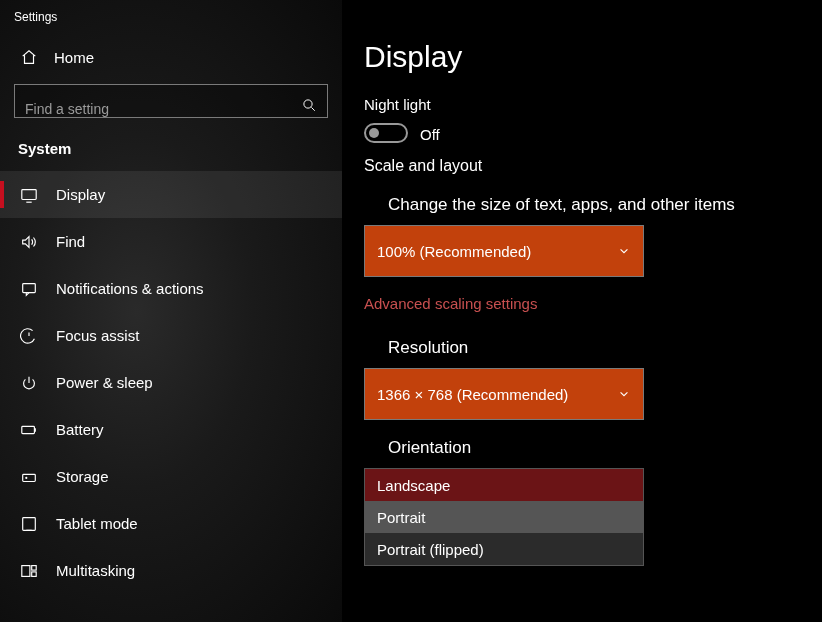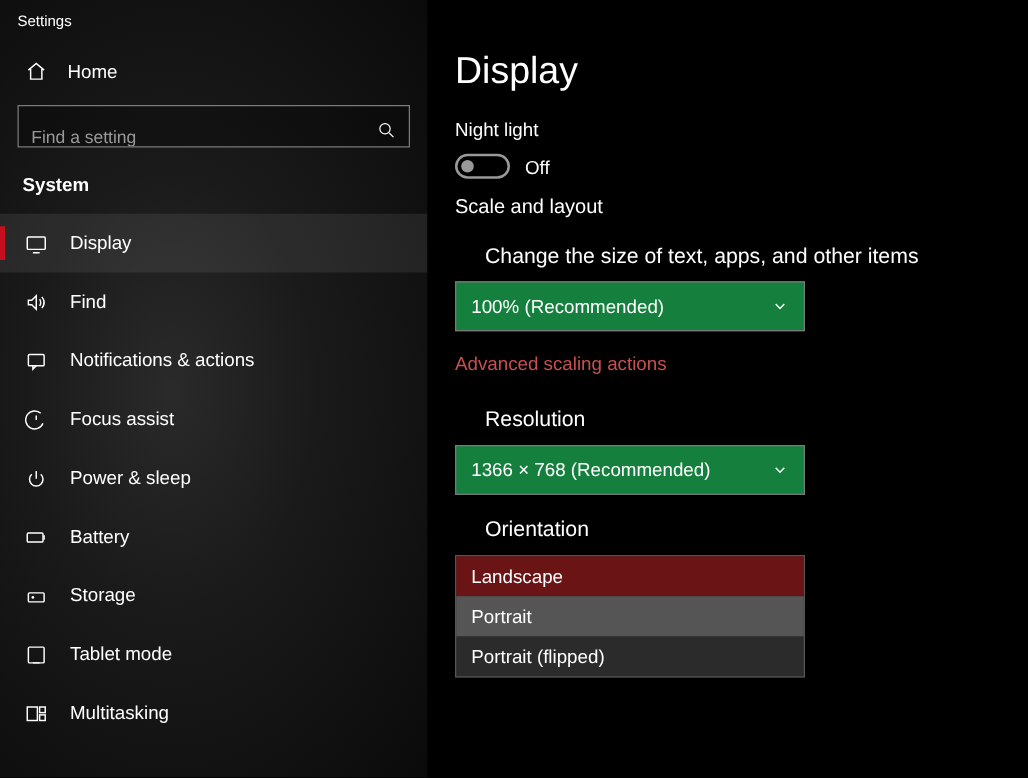--- a/index.html
+++ b/index.html
@@ -52,22 +52,22 @@
   }
   .toggle .knob {
     width: 10px; height: 10px; border-radius: 50%; background: #999;
     position: absolute; top: 3px; left: 3px;
   }
   .toggle-state { font-size: 15px; }
   .link { color: #c85050; font-size: 15px; margin-bottom: 26px; display: inline-block; cursor: default; }
   .section-title { font-size: 16px; font-weight: 400; margin-bottom: 20px; }
   .field-label { font-size: 17px; margin-bottom: 10px; margin-left: 24px; }
   .dropdown {
-    width: 280px; height: 40px; border: 1px solid #7a7a7a;
-    background: #15803d;
+    width: 280px; height: 52px; border: 1px solid #7a7a7a;
+    background: #c2410c;
     display: flex; align-items: center; justify-content: space-between;
     padding: 0 12px; font-size: 15px; margin-bottom: 18px;
     cursor: default;
   }
   .chevron { width: 14px; height: 14px; display: inline-flex; align-items: center; justify-content: center; }
   .dropdown-open {
     width: 280px; background: #2b2b2b;
     border: 1px solid #555;
     display: flex; flex-direction: column;
   }
@@ -212,21 +212,21 @@
     <div class="field-label">Change the size of text, apps, and other items</div>
     <div class="dropdown">
       <span>100% (Recommended)</span>
       <span class="chevron">
         <svg viewBox="0 0 14 14" width="12" height="12">
             <path d="M3 5 L7 9 L11 5"></path>
           </svg>
       </span>
     </div>
 
-    <a class="link">Advanced scaling actions</a>
+    <a class="link">Advanced scaling settings</a>
 
     <div class="field-label">Resolution</div>
     <div class="dropdown">
       <span>1366 × 768 (Recommended)</span>
       <span class="chevron">
         <svg viewBox="0 0 14 14" width="12" height="12">
             <path d="M3 5 L7 9 L11 5"></path>
           </svg>
       </span>
     </div>

